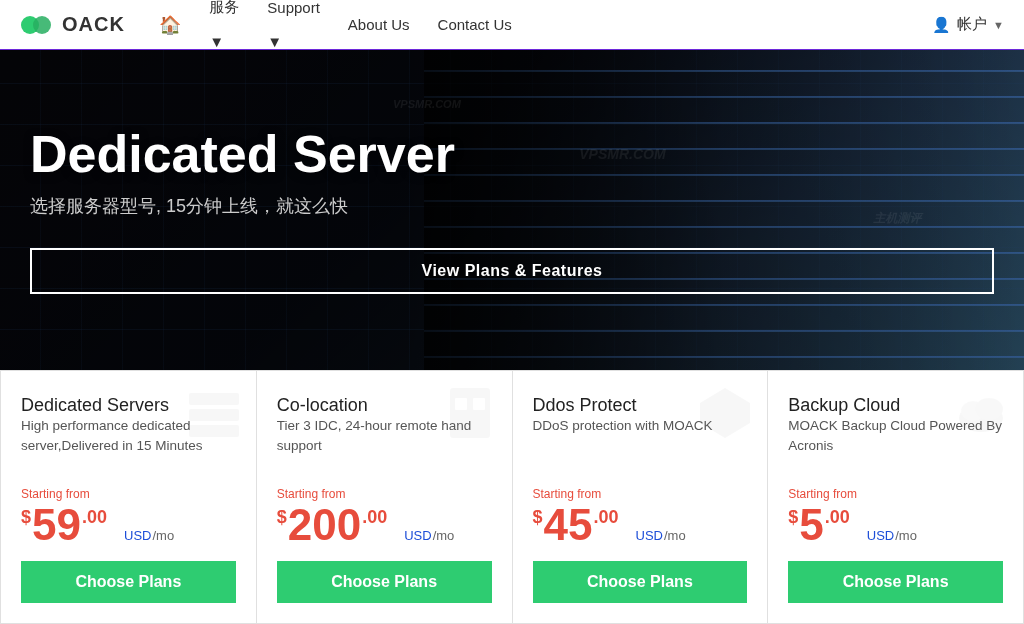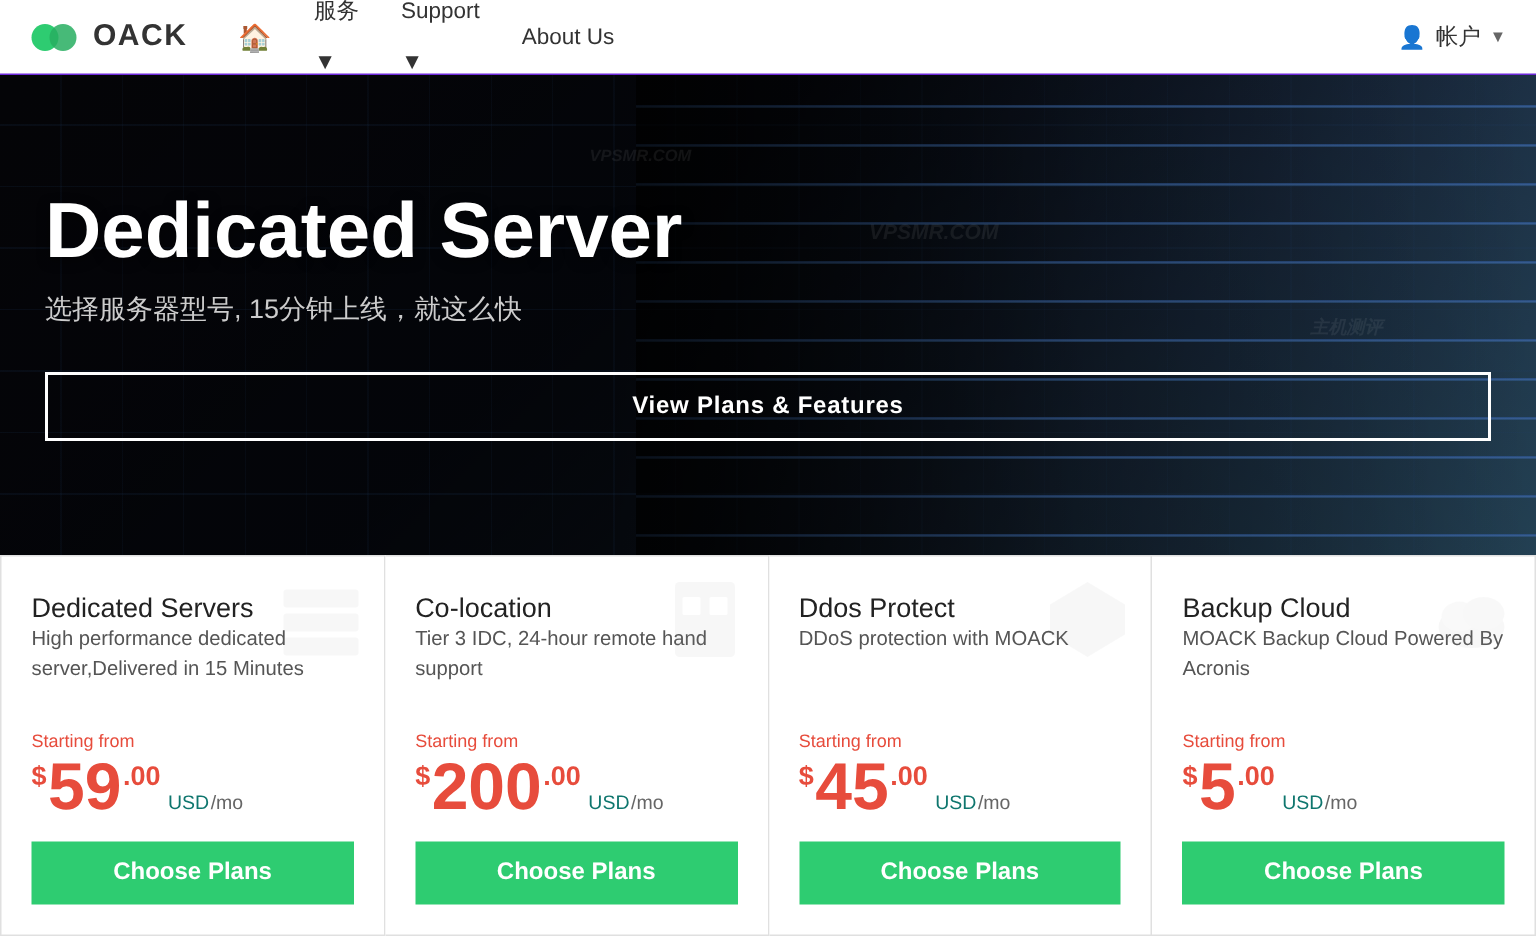--- a/index.html
+++ b/index.html
@@ -227,22 +227,22 @@
     }
     .price-cents {
       font-size: 18px;
       font-weight: 700;
       color: #e74c3c;
       align-self: flex-start;
       margin-top: 4px;
     }
     .price-currency {
       font-size: 13px;
-      color: #0f766e;
-      margin-left: 4px;
+      color: #1d4ed8;
+      margin-left: 16px;
     }
     .price-period {
       font-size: 13px;
       color: #666;
     }
     .choose-btn {
       background: #2ecc71;
       color: #fff;
       border: none;
       padding: 12px;
@@ -272,20 +272,23 @@
       <span>服务</span>
       <span class="chevron">▼</span>
     </li>
     <li>
       <span>Support</span>
       <span class="chevron">▼</span>
     </li>
     <li>
       <a href="#">About Us</a>
     </li>
+    <li>
+      <a href="#">Contact Us</a>
+    </li>
   </ul>
 
   <div class="nav-account">
     <span>👤</span>
     <span>帐户</span>
     <span class="chevron">▼</span>
   </div>
 </nav>
 
 <section class="hero">

